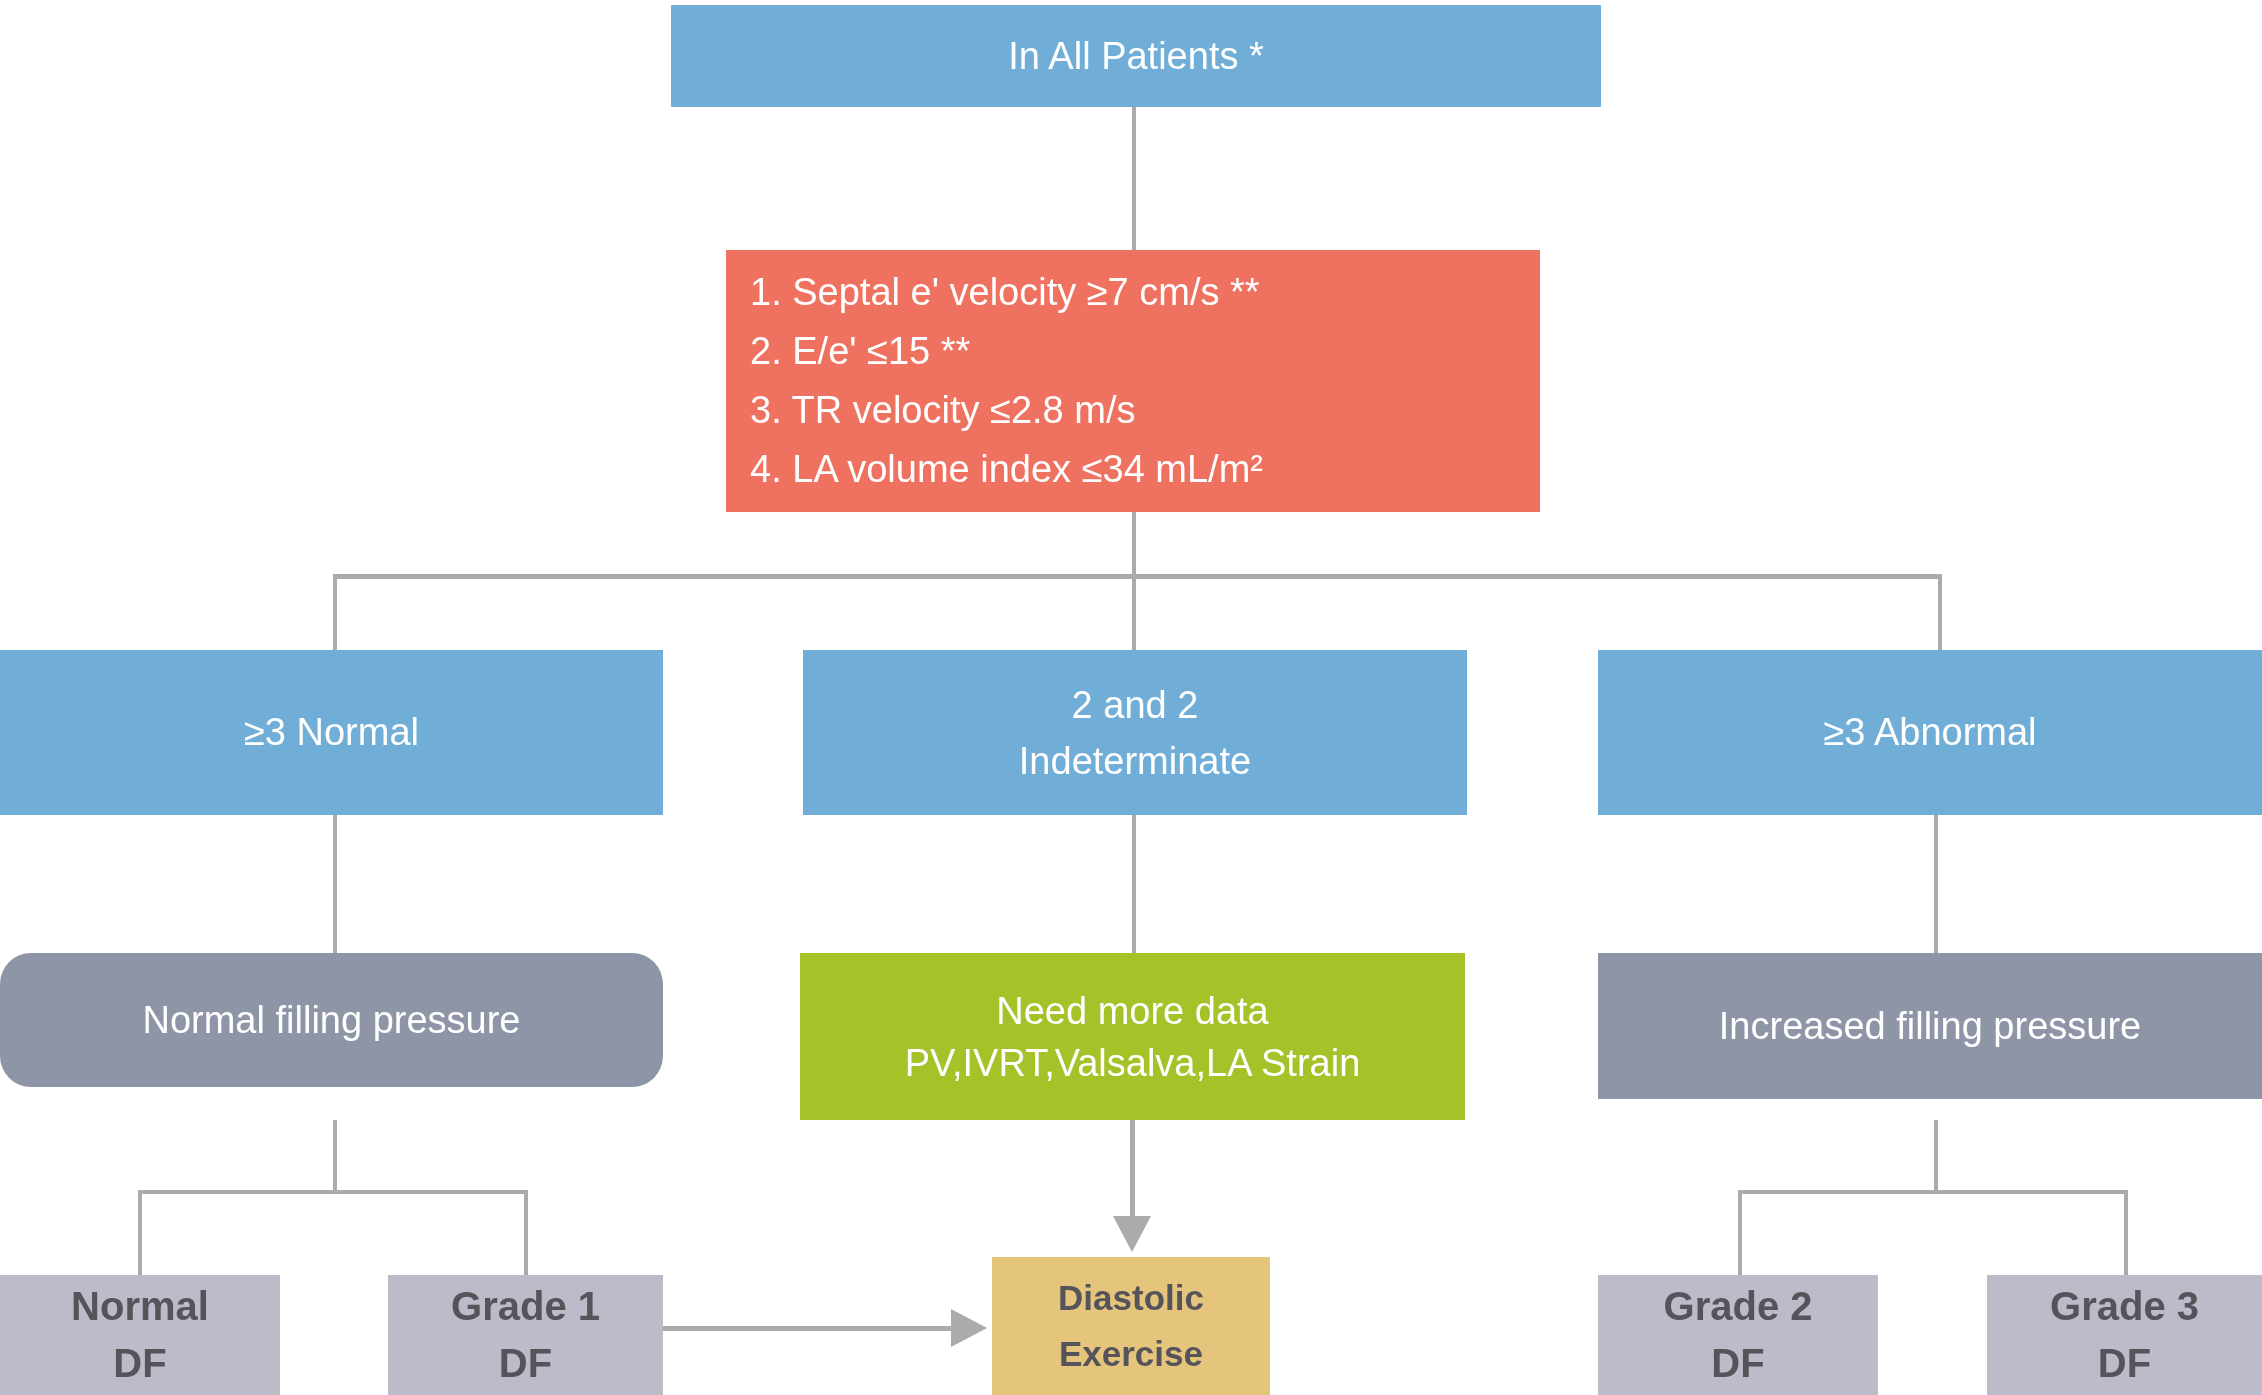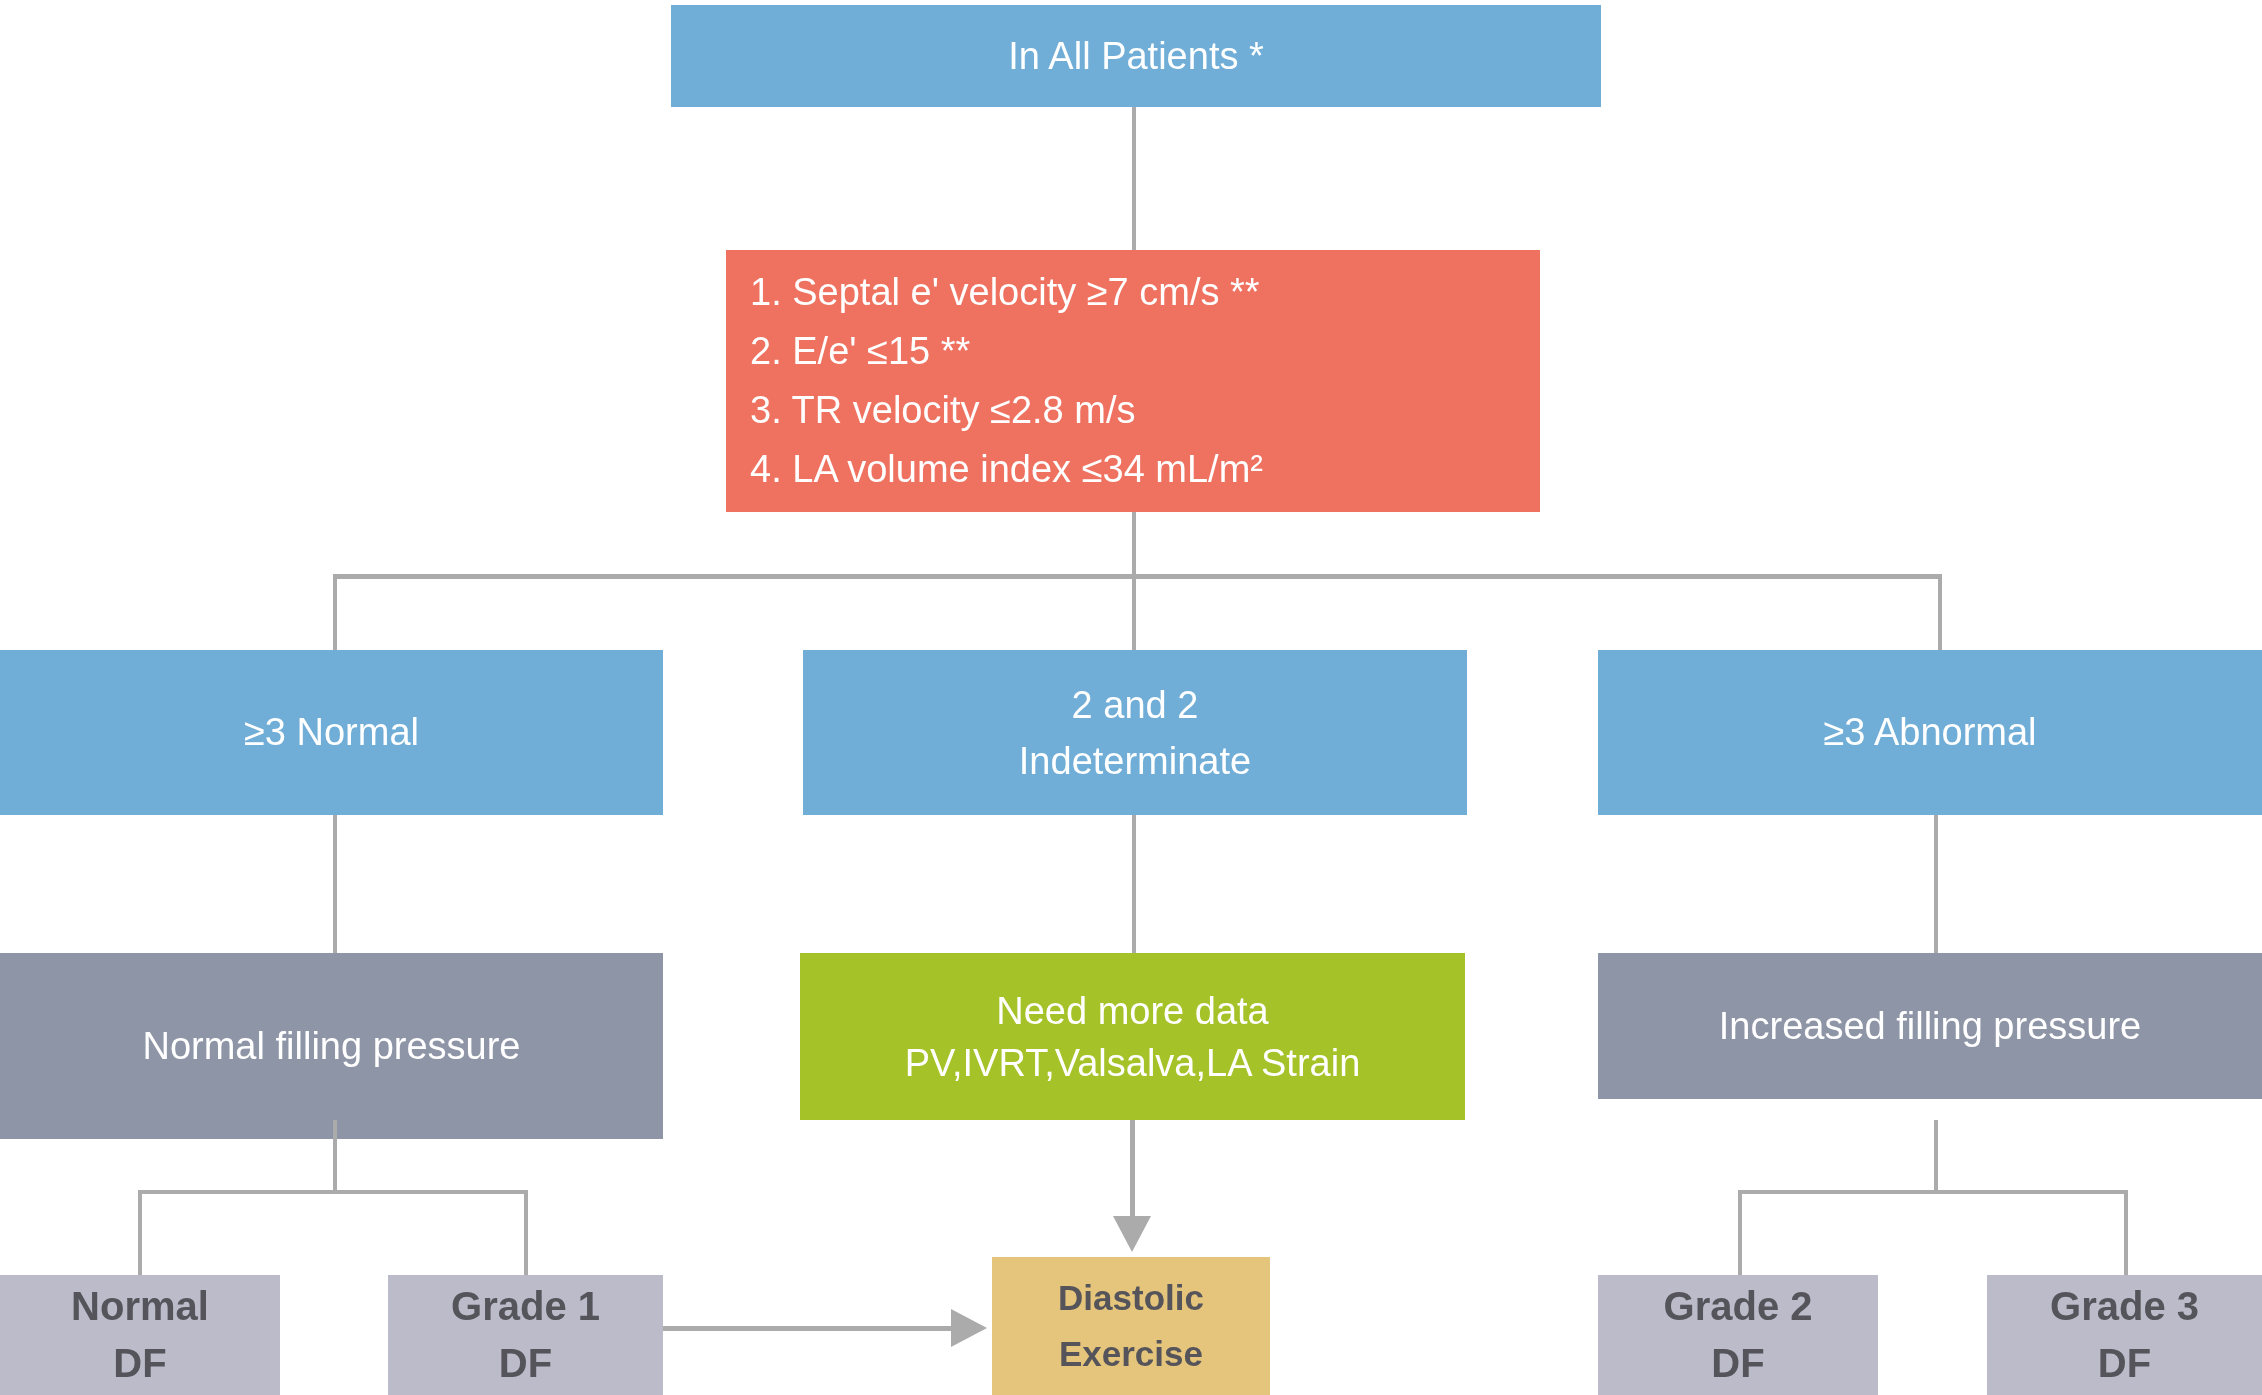--- a/index.html
+++ b/index.html
@@ -64,21 +64,21 @@
 
   <div class="node blue" style="left:0px; top:650px; width:663px; height:165px;">≥3 Normal</div>
   <div class="node blue pre" style="left:803px; top:650px; width:664px; height:165px; line-height:56px;">2 and 2
 Indeterminate</div>
   <div class="node blue" style="left:1598px; top:650px; width:664px; height:165px;">≥3 Abnormal</div>
 
   <div class="line" style="left:333px; top:815px; width:4px; height:138px;"></div>
   <div class="line" style="left:1132px; top:815px; width:4px; height:138px;"></div>
   <div class="line" style="left:1934px; top:815px; width:4px; height:138px;"></div>
 
-  <div class="node slate" style="left:0px; top:953px; width:663px; height:186px;">Normal filling pressure</div>
+  <div class="node slate" style="left:0px; top:953px; width:663px; height:134px;border-radius:31px;">Normal filling pressure</div>
   <div class="node green pre" style="left:800px; top:953px; width:665px; height:167px;">Need more data
 PV,IVRT,Valsalva,LA Strain</div>
   <div class="node slate" style="left:1598px; top:953px; width:664px; height:146px;">Increased filling pressure</div>
 
   <div class="line" style="left:333px; top:1120px; width:4px; height:74px;"></div>
   <div class="line" style="left:138px; top:1190px; width:390px; height:4px;"></div>
   <div class="line" style="left:138px; top:1190px; width:4px; height:85px;"></div>
   <div class="line" style="left:524px; top:1190px; width:4px; height:85px;"></div>
 
   <div class="line" style="left:1130px; top:1120px; width:5px; height:98px;"></div>

